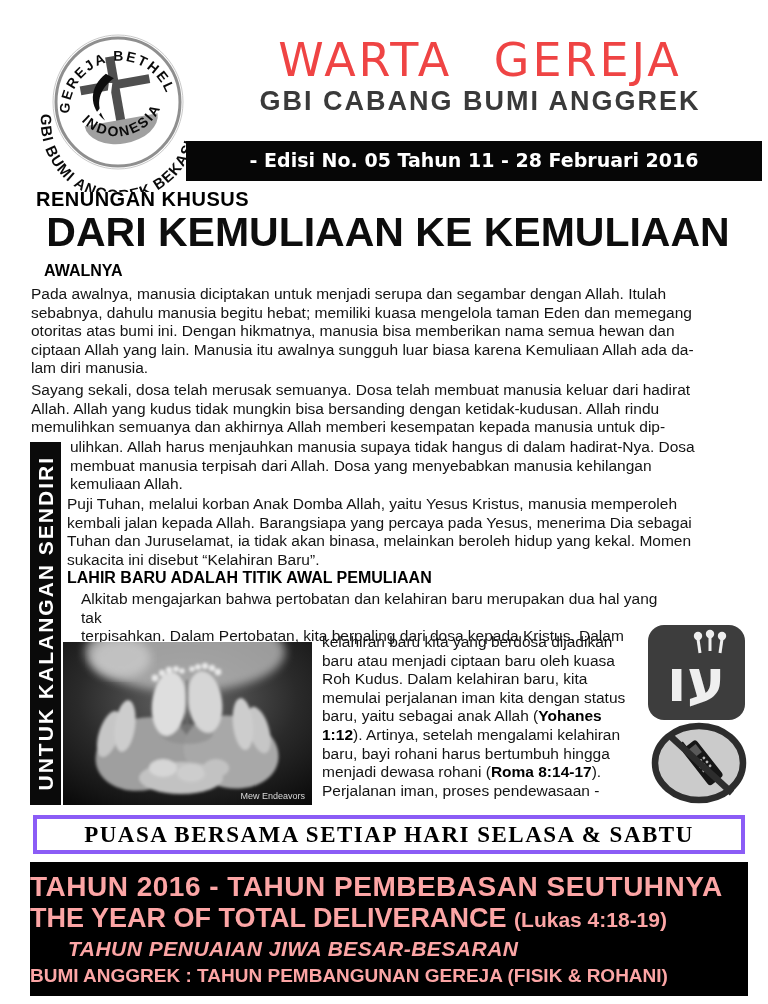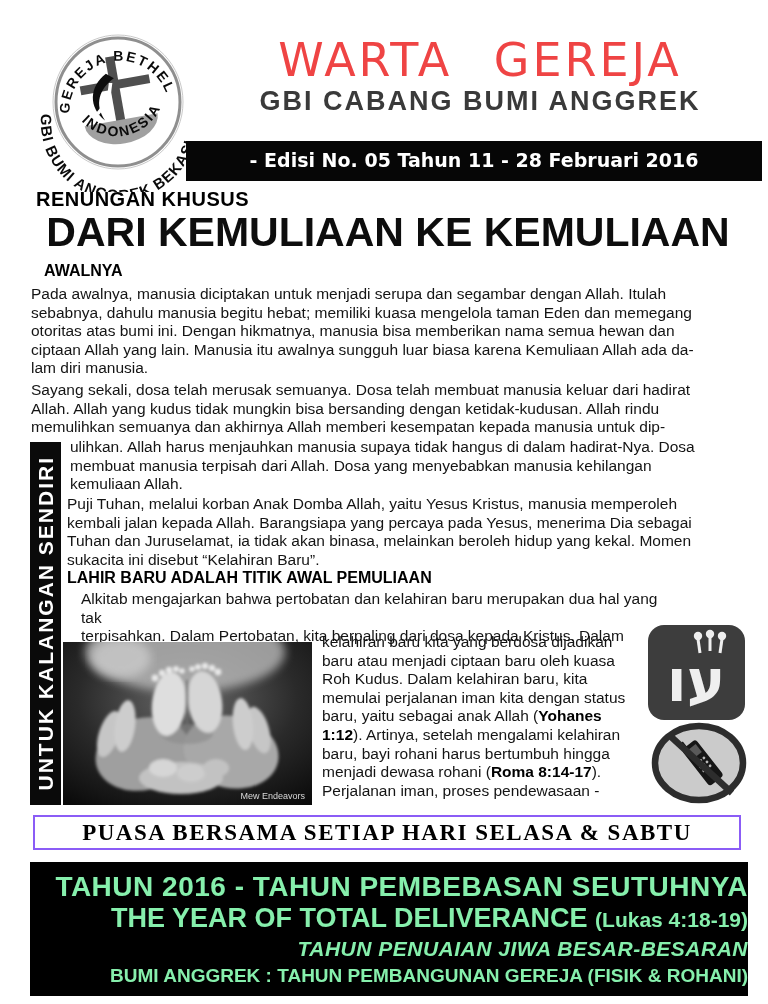--- a/index.html
+++ b/index.html
@@ -39,29 +39,29 @@
            display:flex;align-items:center;justify-content:center;}
   .vbanner span{writing-mode:vertical-rl;transform:rotate(180deg);color:#fff;font-weight:bold;
            font-size:21px;letter-spacing:2px;white-space:nowrap;}
 
   
   .photo{left:63px;top:642px;width:249px;height:163px;}
   .hebrew-box{left:648px;top:625px;width:97px;height:95px;background:#3d3d3d;border-radius:16px;}
   .nophone-box{left:650px;top:722px;width:98px;height:82px;}
 
   
-  .fasting{left:33px;top:815px;width:704px;height:31px;border:2px solid #8b5cf6;text-align:center;
+  .fasting{left:33px;top:815px;width:704px;height:31px;border:4px solid #8b5cf6;text-align:center;
            font-family:"Liberation Serif",serif;font-weight:bold;font-size:23px;line-height:31px;
            letter-spacing:1.5px;white-space:nowrap;}
-  .theme{left:30px;top:862px;width:718px;height:134px;background:#000;color:#86efac;text-align:right;
+  .theme{left:30px;top:862px;width:718px;height:134px;background:#000;color:#fca5a5;text-align:left;
          box-sizing:border-box;padding-top:8px;}
   .t1{font-size:28px;font-weight:800;line-height:33px;letter-spacing:.5px;white-space:nowrap;}
   .t2{font-size:27px;font-weight:800;line-height:30px;white-space:nowrap;}
   .t2 .ref{font-size:21px;}
-  .t3{font-size:21px;font-style:italic;font-weight:800;line-height:27px;letter-spacing:.5px;white-space:nowrap;}
+  .t3{font-size:21px;font-style:italic;font-weight:800;line-height:27px;letter-spacing:.5px;white-space:nowrap;padding-left:38px;}
   .t4{font-size:19px;font-weight:800;line-height:27px;white-space:nowrap;}
 </style>
 </head>
 <body>
 
 <div class="page">
 
   <div class="abs logo-box">
     <svg width="186" height="164" viewBox="0 0 186 164">
       <defs>

